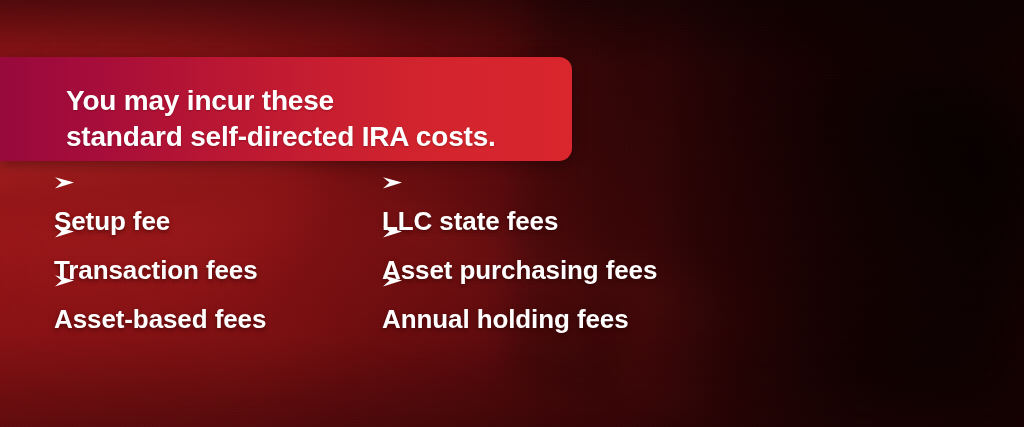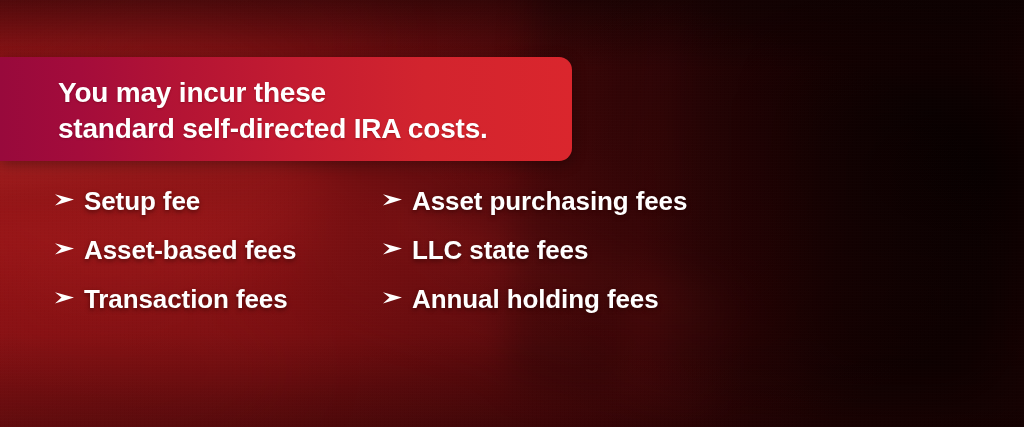--- a/index.html
+++ b/index.html
@@ -79,21 +79,21 @@
         #c41c31 52%,
         #d2242e 74%,
         #da262d 100%);
     border-top-right-radius: 13px;
     border-bottom-right-radius: 13px;
     box-shadow: 0 3px 14px rgba(0,0,0,.35);
     box-sizing: border-box;
     padding: 14px 0 0 54px;
   }
   .banner-title {
-    margin: 4px;
+    margin: 12px;
     color: #ffffff;
     font-size: 28px;
     font-weight: bold;
     line-height: 36px;
     letter-spacing: -.2px;
     text-shadow: 0 1px 2px rgba(80,0,10,.35);
     white-space: pre-line;
   }
 
   
@@ -102,22 +102,23 @@
     left: 0;
     top: 176px;
     width: 1024px;
     display: flex;
   }
   .col-left  { width: 370px; padding-left: 54px; box-sizing: border-box; }
   .col-right { width: 600px; padding-left: 12px; box-sizing: border-box; }
 
   .fee-item {
     display: flex;
-    align-items: center;
+    align-items: flex-start;
     height: 49px;
+    flex-direction: column;
   }
   .bullet {
     width: 30px;
     flex: 0 0 30px;
     color: #ffffff;
     font-size: 23px;
     font-weight: bold;
     line-height: 1;
     text-shadow: 0 1px 3px rgba(0,0,0,.55);
     position: relative;
@@ -176,61 +177,61 @@
         </span>
         <span class="fee-label">Setup fee</span>
       </div>
 
       <div class="fee-item">
         <span class="bullet">
           <svg width="22" height="16" viewBox="0 0 22 16" aria-hidden="true">
             <path d="M1 2.2 L20 7.6 L1 13.4 L7.5 7.6 Z" fill="#ffffff"></path>
           </svg>
         </span>
+        <span class="fee-label">Transaction fees</span>
+      </div>
+
+      <div class="fee-item">
+        <span class="bullet">
+          <svg width="22" height="16" viewBox="0 0 22 16" aria-hidden="true">
+            <path d="M1 2.2 L20 7.6 L1 13.4 L7.5 7.6 Z" fill="#ffffff"></path>
+          </svg>
+        </span>
         <span class="fee-label">Asset-based fees</span>
       </div>
 
-      <div class="fee-item">
-        <span class="bullet">
-          <svg width="22" height="16" viewBox="0 0 22 16" aria-hidden="true">
-            <path d="M1 2.2 L20 7.6 L1 13.4 L7.5 7.6 Z" fill="#ffffff"></path>
-          </svg>
-        </span>
-        <span class="fee-label">Transaction fees</span>
-      </div>
-
 
     </div>
 
     <div class="col-right">
 
       <div class="fee-item">
         <span class="bullet">
           <svg width="22" height="16" viewBox="0 0 22 16" aria-hidden="true">
             <path d="M1 2.2 L20 7.6 L1 13.4 L7.5 7.6 Z" fill="#ffffff"></path>
           </svg>
         </span>
+        <span class="fee-label">LLC state fees</span>
+      </div>
+
+      <div class="fee-item">
+        <span class="bullet">
+          <svg width="22" height="16" viewBox="0 0 22 16" aria-hidden="true">
+            <path d="M1 2.2 L20 7.6 L1 13.4 L7.5 7.6 Z" fill="#ffffff"></path>
+          </svg>
+        </span>
         <span class="fee-label">Asset purchasing fees</span>
       </div>
 
       <div class="fee-item">
         <span class="bullet">
           <svg width="22" height="16" viewBox="0 0 22 16" aria-hidden="true">
             <path d="M1 2.2 L20 7.6 L1 13.4 L7.5 7.6 Z" fill="#ffffff"></path>
           </svg>
         </span>
-        <span class="fee-label">LLC state fees</span>
-      </div>
-
-      <div class="fee-item">
-        <span class="bullet">
-          <svg width="22" height="16" viewBox="0 0 22 16" aria-hidden="true">
-            <path d="M1 2.2 L20 7.6 L1 13.4 L7.5 7.6 Z" fill="#ffffff"></path>
-          </svg>
-        </span>
         <span class="fee-label">Annual holding fees</span>
       </div>
 
     </div>
 
   </div>
 
 </div>
 
 </body></html>

